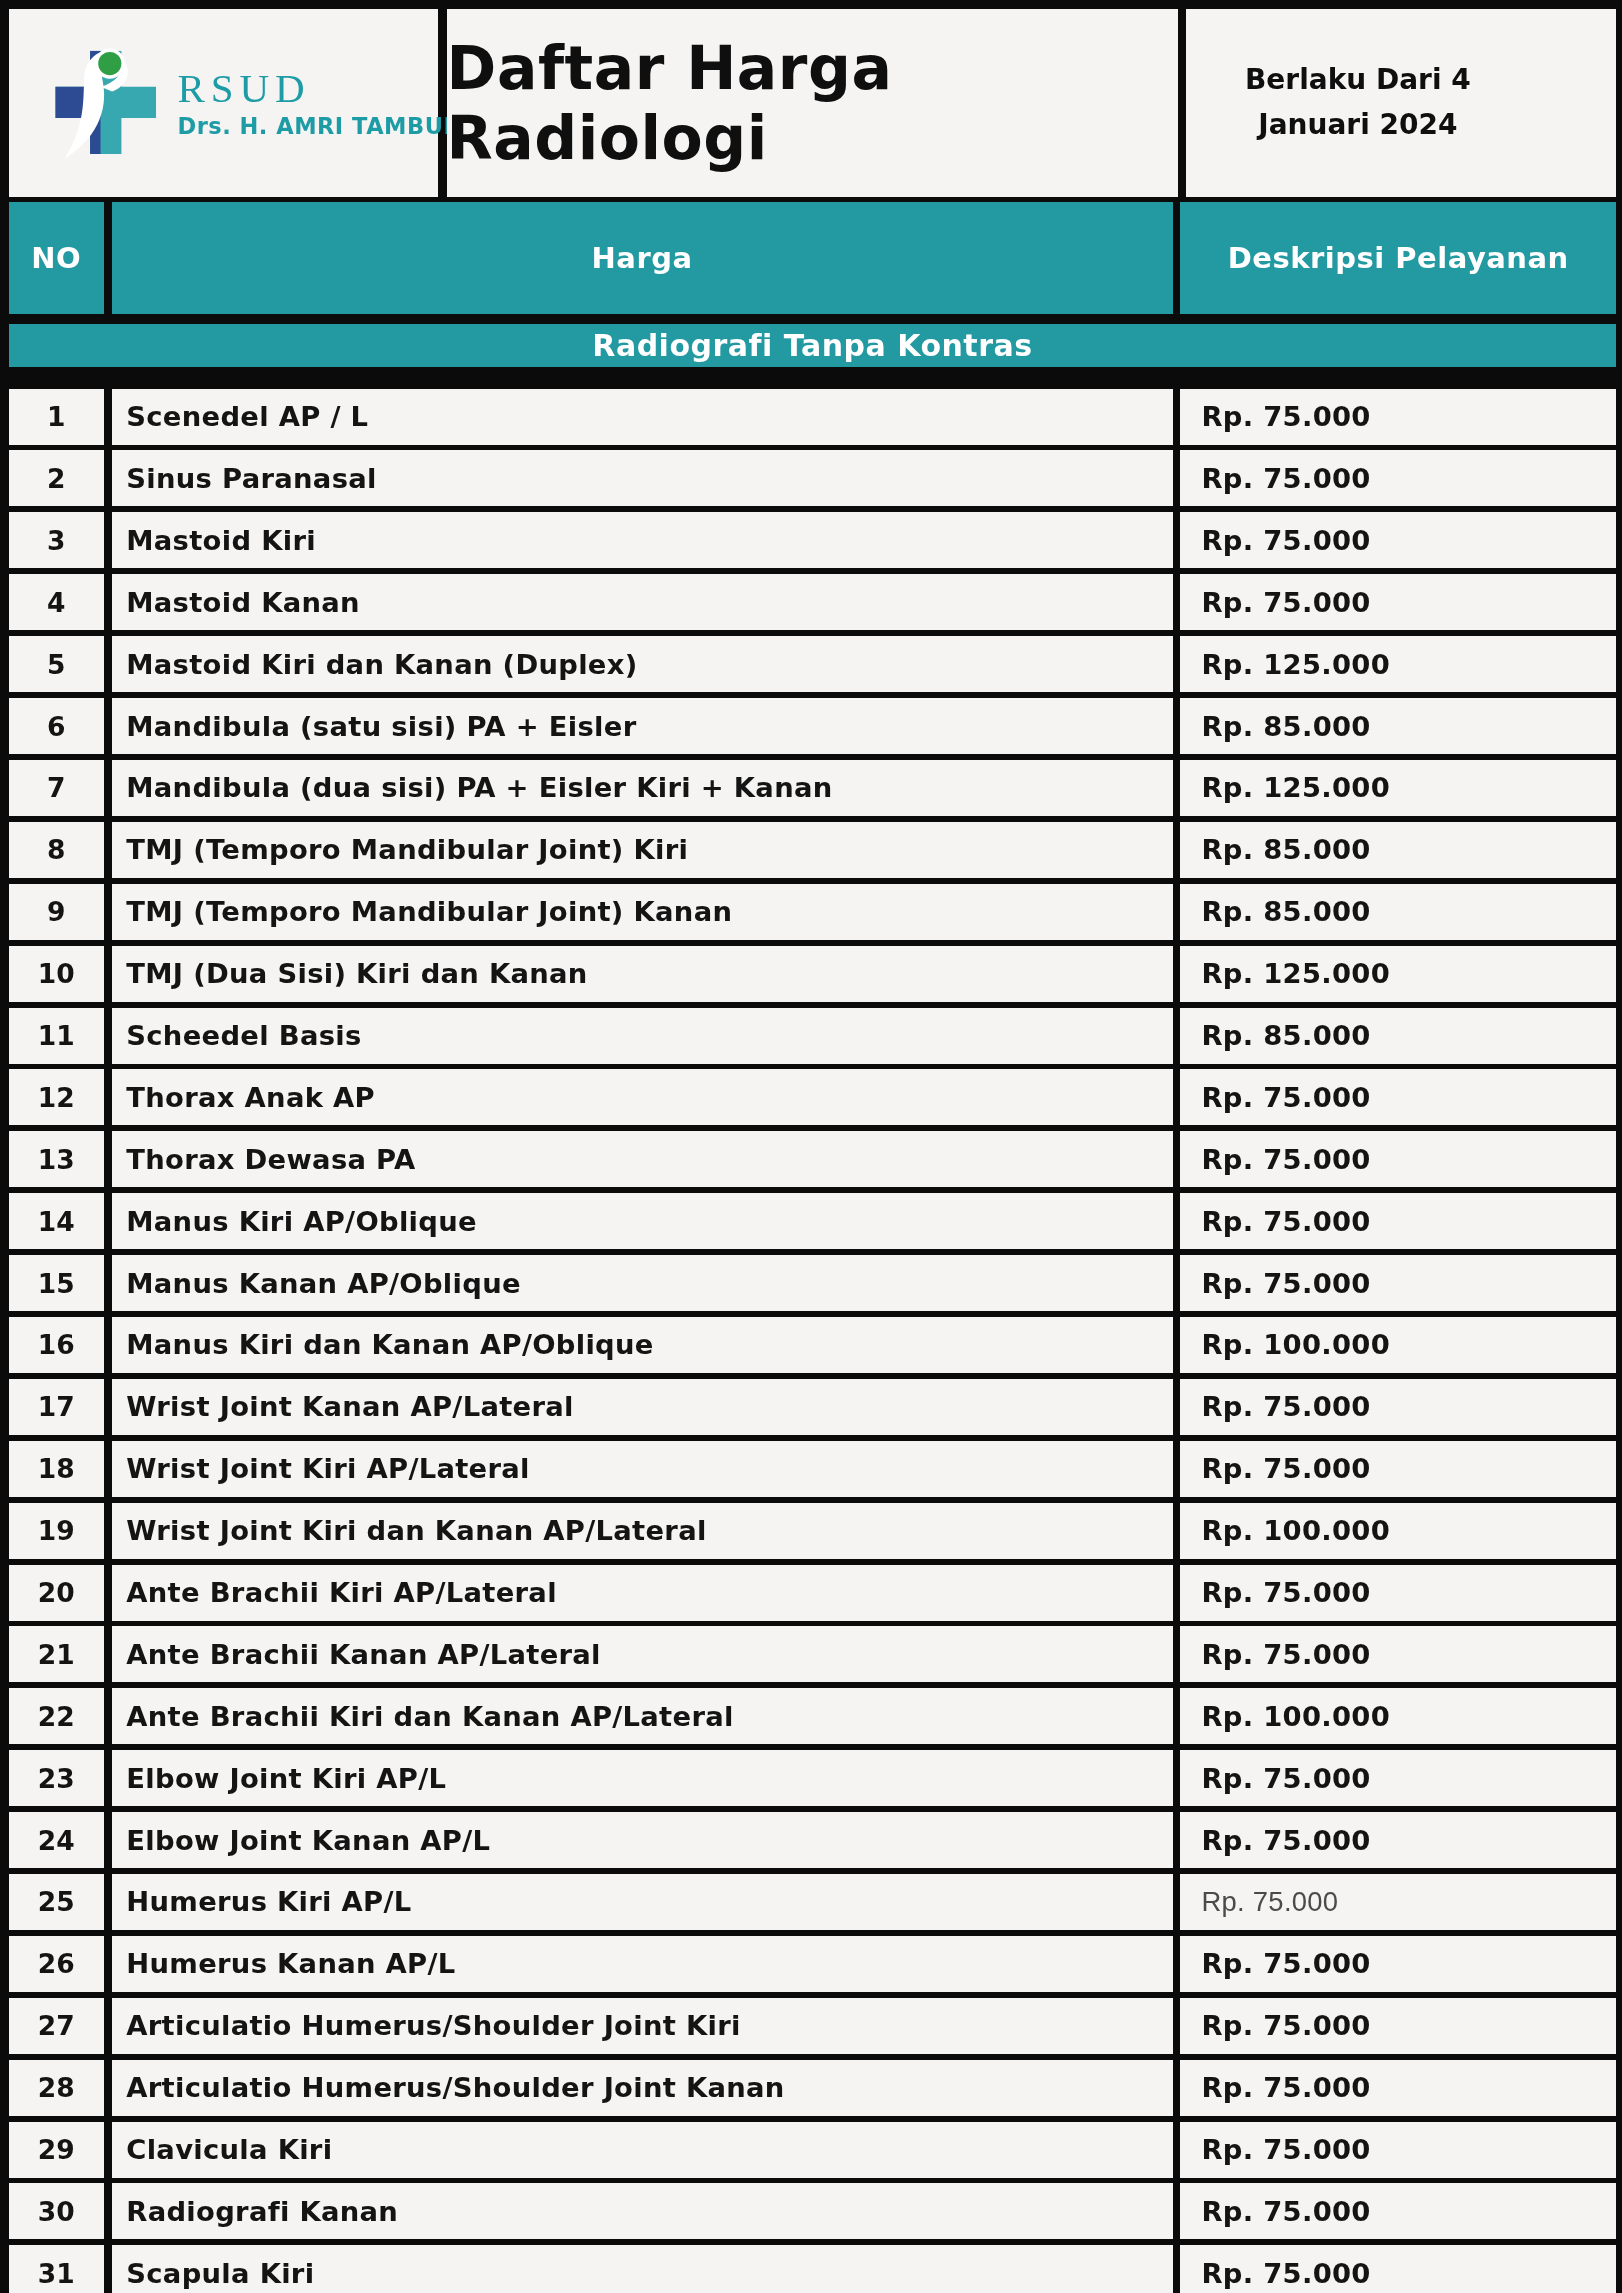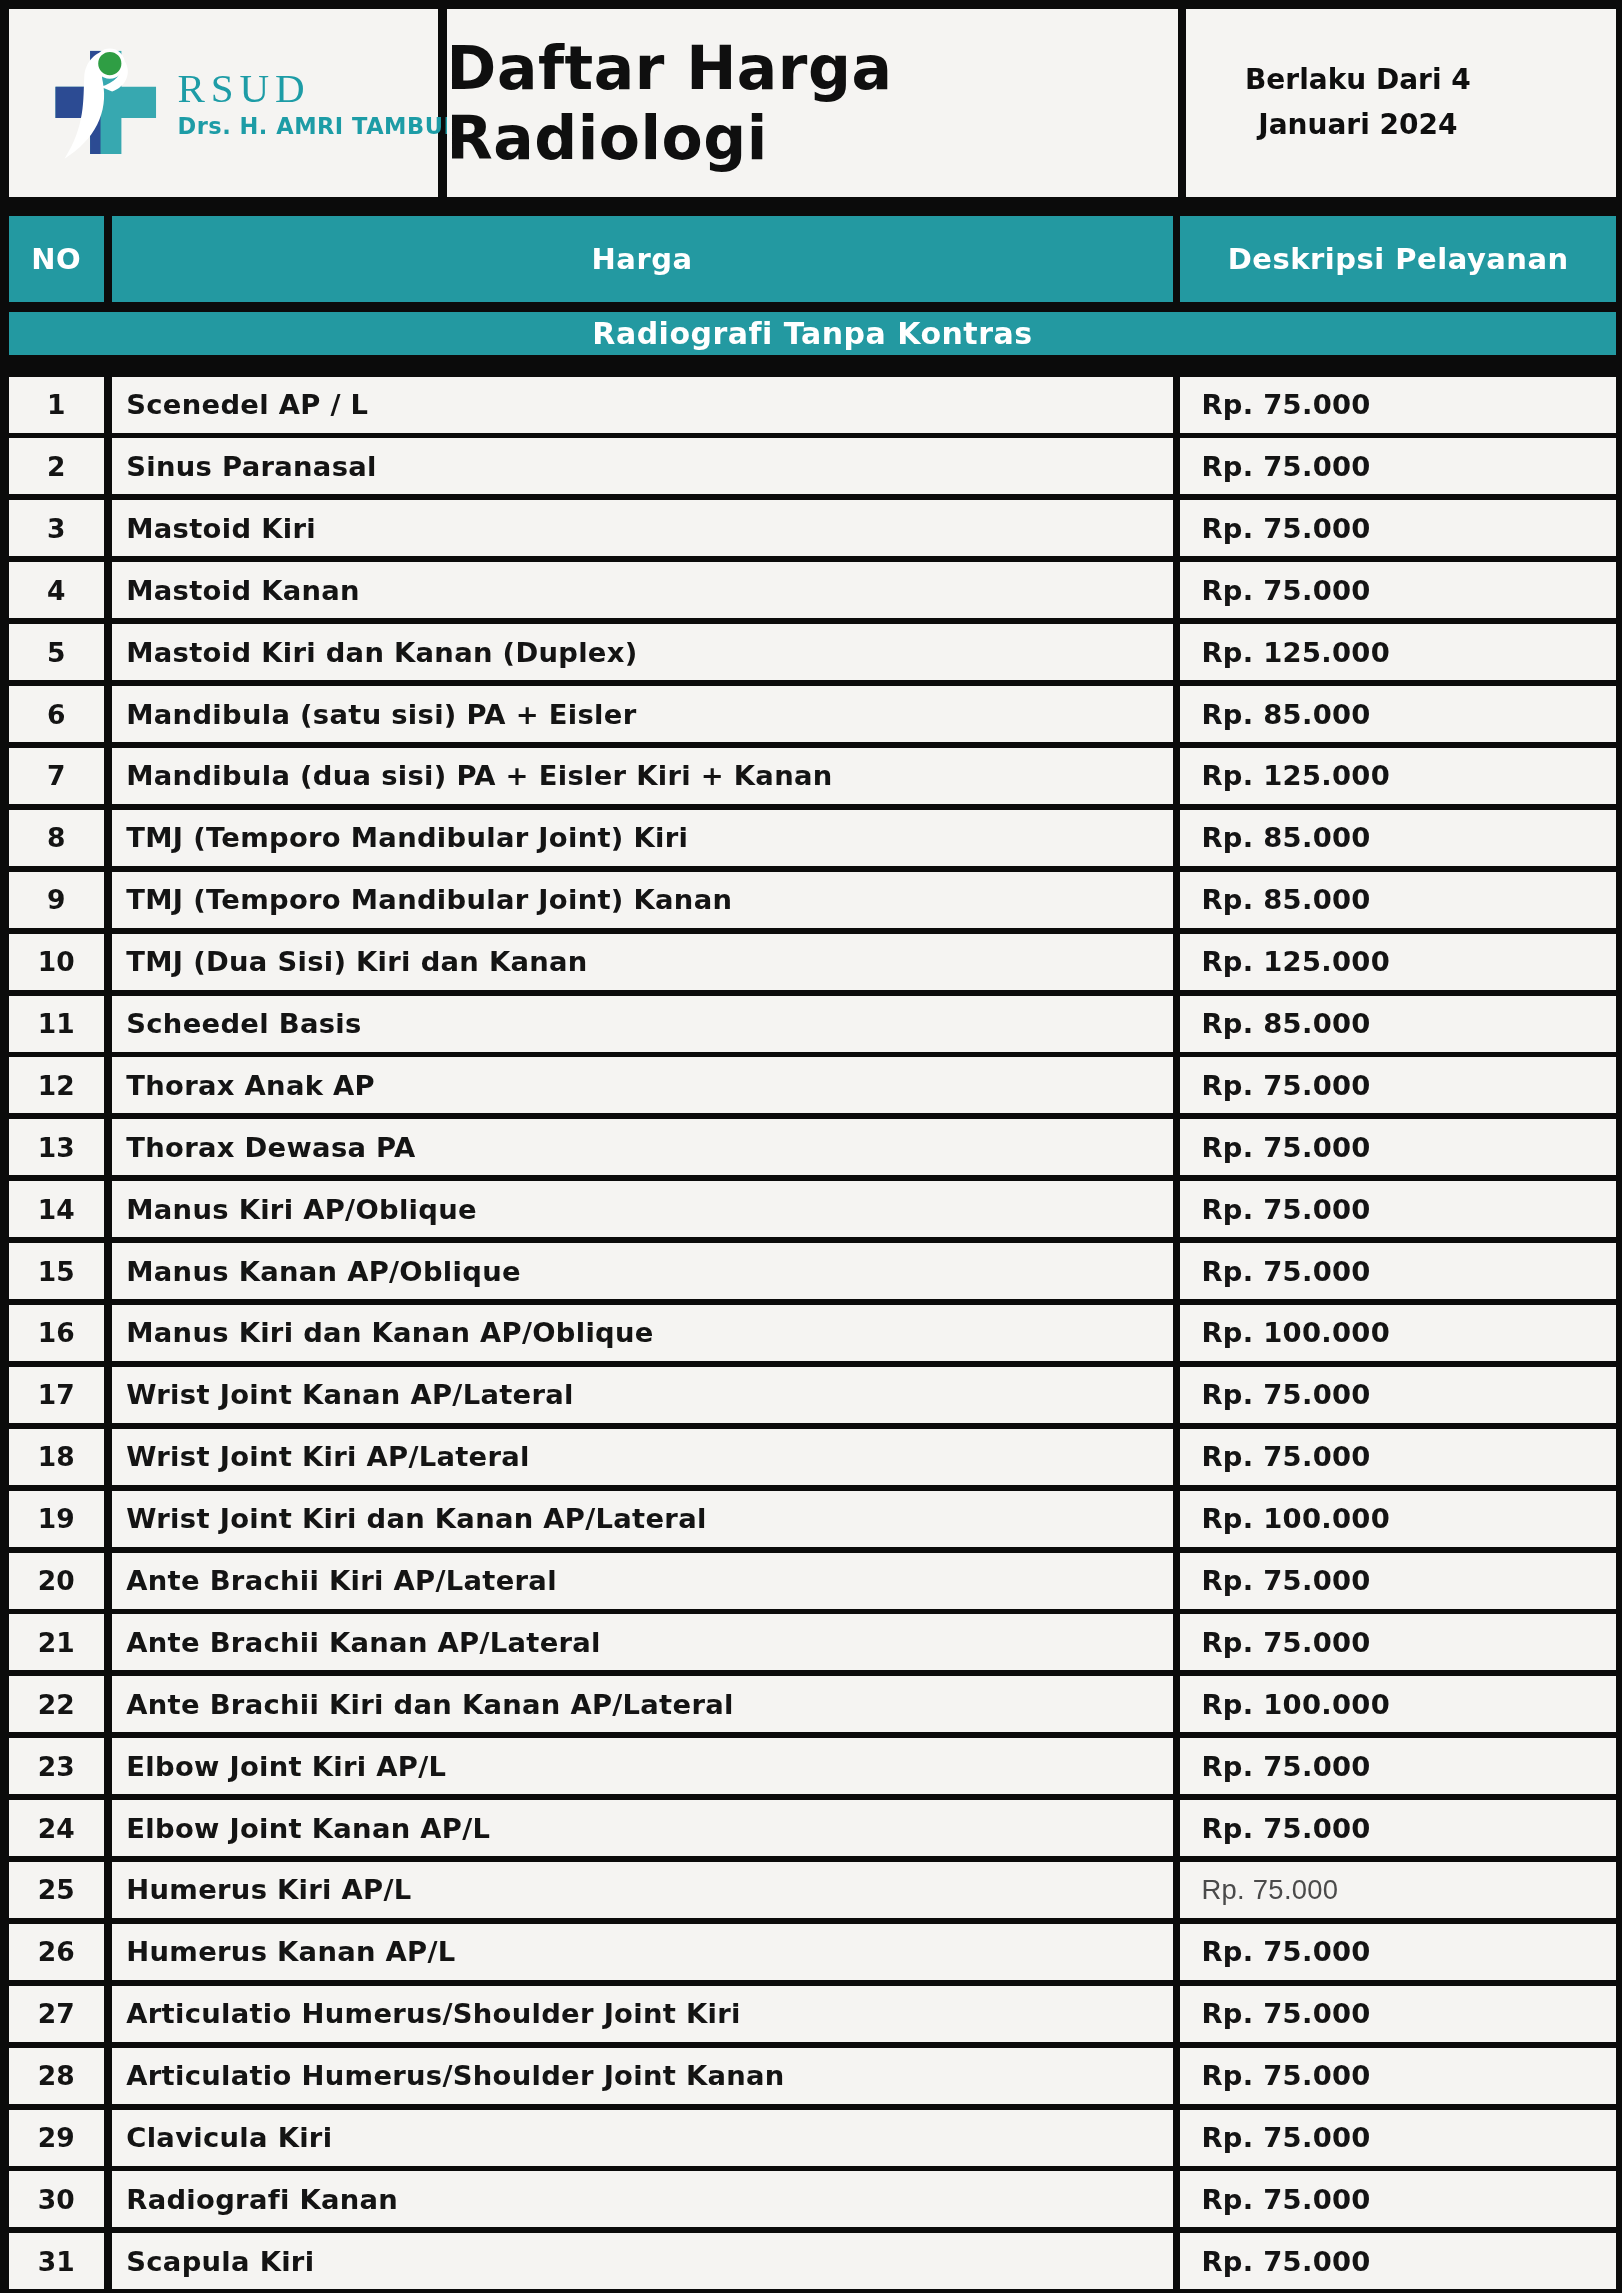--- a/index.html
+++ b/index.html
@@ -19,21 +19,21 @@
     background:var(--black);
     padding:8.8px 5.9px 5.9px 8.8px;
     overflow:hidden;
     font-family:"DejaVu Sans","Liberation Sans",sans-serif;
     margin:0 auto;
   }
   .cell{background:var(--cell);}
   
   .top{
     display:grid;grid-template-columns:429px 731px 1fr;column-gap:8.8px;
-    height:188px;margin-bottom:19px;
+    height:188px;margin-bottom:5px;
   }
   .logo-cell{display:flex;align-items:center;padding-left:37px;gap:15.7px;}
   .logo-mark{width:116px;height:116px;flex:0 0 auto;}
   .logo-text{display:flex;flex-direction:column;justify-content:center;}
   .org{
     font-family:"Liberation Serif","DejaVu Serif",serif;
     font-size:41px;letter-spacing:5.9px;color:var(--logo-text);line-height:1.05;
   }
   .org-sub{
     font-size:22.5px;font-weight:bold;color:var(--logo-text);
@@ -43,21 +43,21 @@
     display:flex;align-items:center;justify-content:center;
     font-size:60px;font-weight:bold;color:#0F0F0F;letter-spacing:0.5px;
   }
   .date-cell{
     display:flex;align-items:center;justify-content:flex-start;text-align:center;
     font-size:28px;font-weight:bold;color:#0F0F0F;line-height:1.6;
   }
   .date-cell span{display:block;max-width:343px;}
   
   .row-grid{display:grid;grid-template-columns:95px 1061px 1fr;column-gap:7.8px;}
-  .thead{height:86px;margin-bottom:9.8px;text-align:center;}
+  .thead{height:112px;margin-bottom:9.8px;text-align:center;}
   .hcell{
     background:var(--teal);color:#fff;
     display:flex;align-items:center;justify-content:center;
     font-size:29px;font-weight:600;letter-spacing:0.5px;
   }
   .section{
     height:43px;background:var(--teal);color:#fff;
     display:flex;align-items:center;justify-content:center;
     font-size:30px;font-weight:600;letter-spacing:0.5px;
     margin-bottom:22px;

